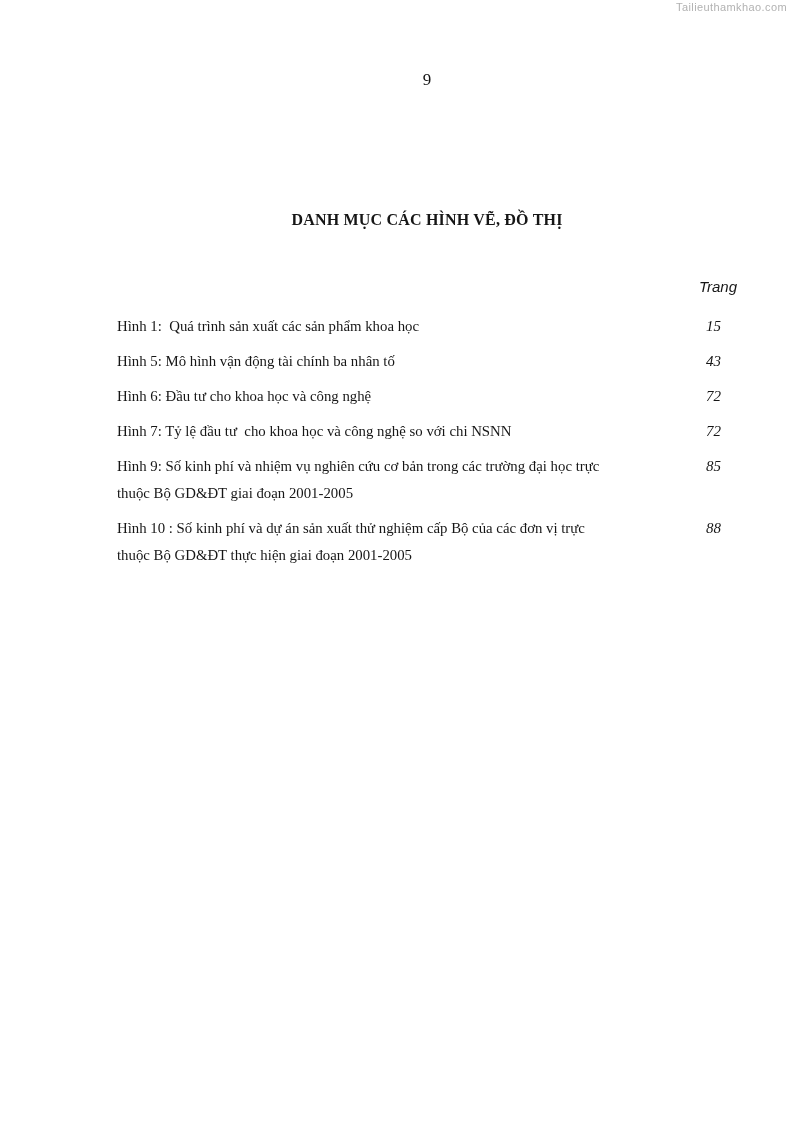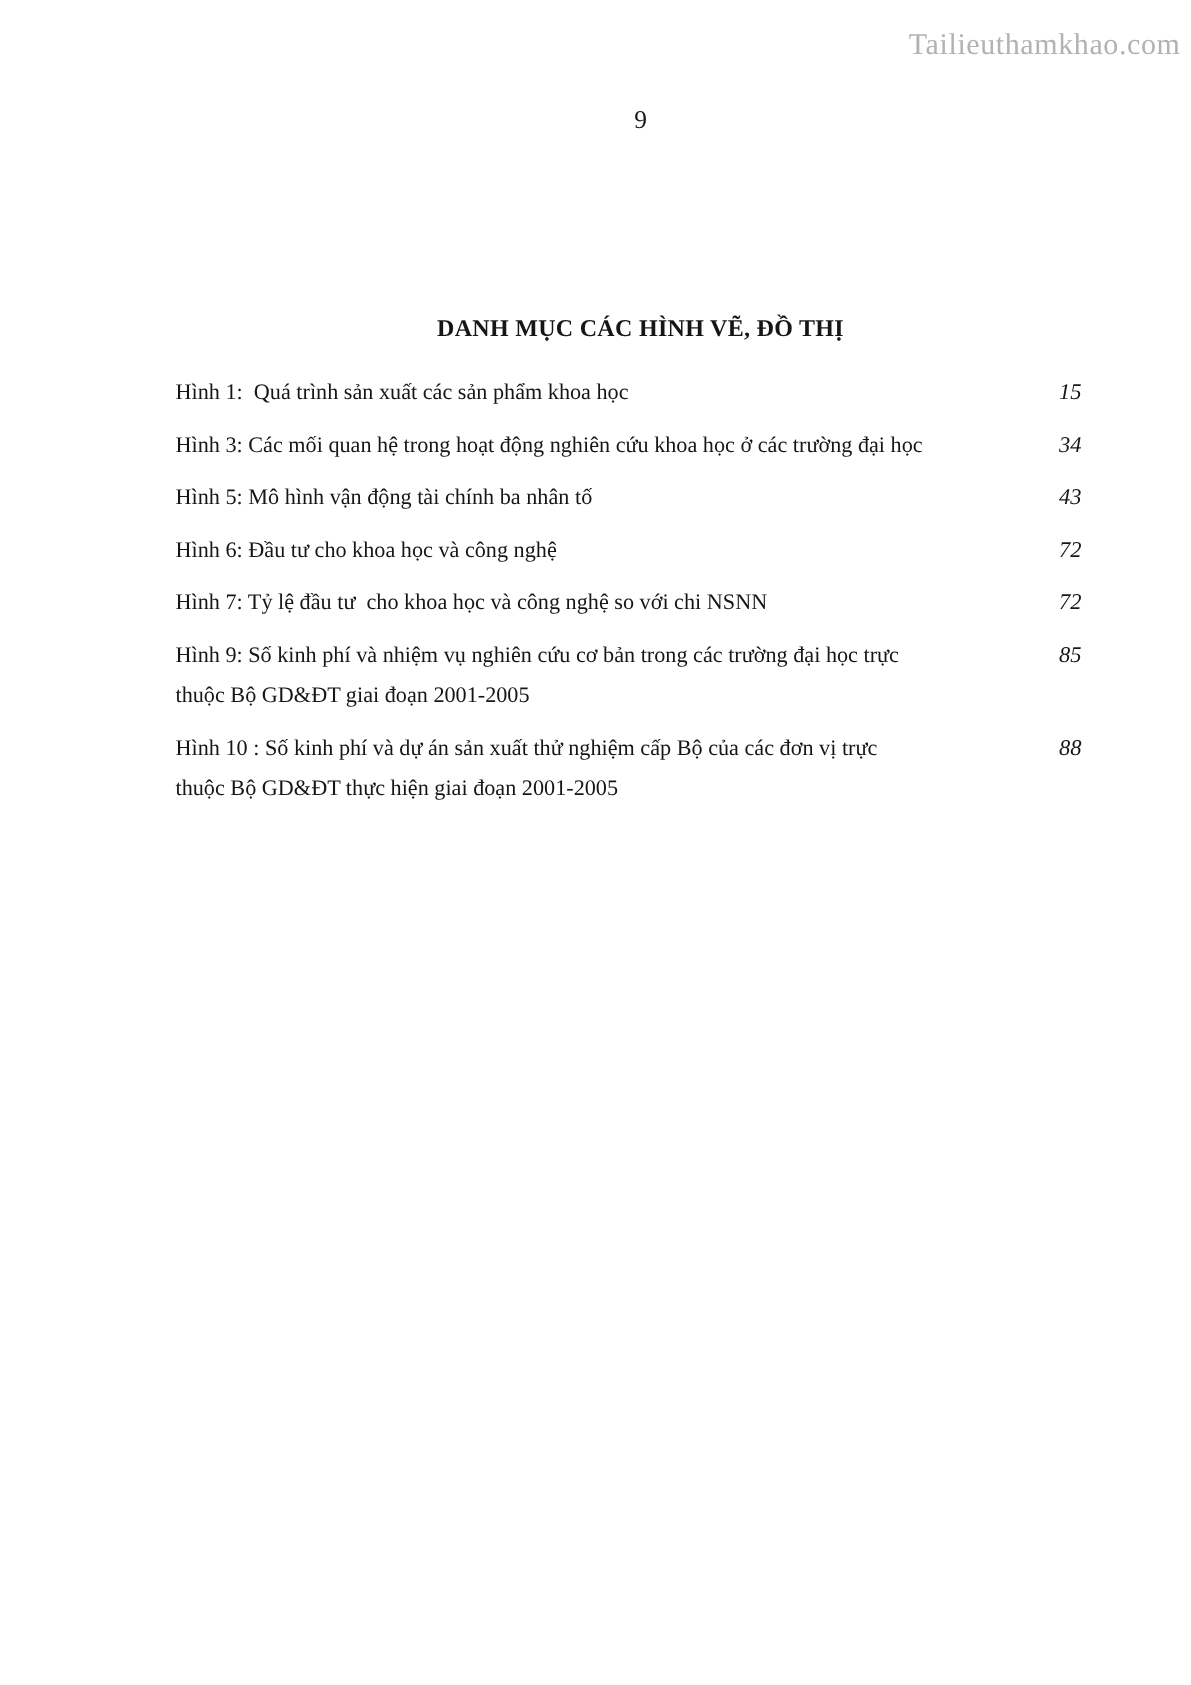--- a/index.html
+++ b/index.html
@@ -7,27 +7,26 @@
     position: relative;
     width: 794px;
     height: 1123px;
     background: #ffffff;
     color: #161616;
     font-family: "Liberation Sans", sans-serif;
     overflow: hidden;
   }
   .watermark {
     position: absolute;
-    top: 19px;
+    top: 1px;
     right: 7px;
-    font-size: 20px;
+    font-size: 11px;
     letter-spacing: 0.4px;
     color: #b2b2b2;
     text-shadow: 1px 1px 0 rgba(255,255,255,0.9);
-    font-family: Liberation Serif, serif;
   }
   .content {
     position: absolute;
     left: 117px;
     top: 0;
     width: 620px;
   }
   .page-num {
     margin-top: 69px;
     text-align: center;
@@ -77,32 +76,29 @@
 <body>
 
 <div class="page">
   <div class="watermark">Tailieuthamkhao.com</div>
 
   <div class="content">
     <div class="page-num">9</div>
 
     <h1 class="title">DANH MỤC CÁC HÌNH VẼ, ĐỒ THỊ</h1>
 
+    <div class="col-header">Trang</div>
 
     <div class="toc">
   <div class="toc-row">
     <span class="toc-text">Hình 1:  Quá trình sản xuất các sản phẩm khoa học</span>
     <span class="toc-page">15</span>
   </div>
 
 
-  <div class="toc-row">
-    <span class="toc-text">Hình 3: Các mối quan hệ trong hoạt động nghiên cứu khoa học ở các trường đại học</span>
-    <span class="toc-page">34</span>
-  </div>
 
 
   <div class="toc-row">
     <span class="toc-text">Hình 5: Mô hình vận động tài chính ba nhân tố</span>
     <span class="toc-page">43</span>
   </div>
 
   <div class="toc-row">
     <span class="toc-text">Hình 6: Đầu tư cho khoa học và công nghệ</span>
     <span class="toc-page">72</span>

